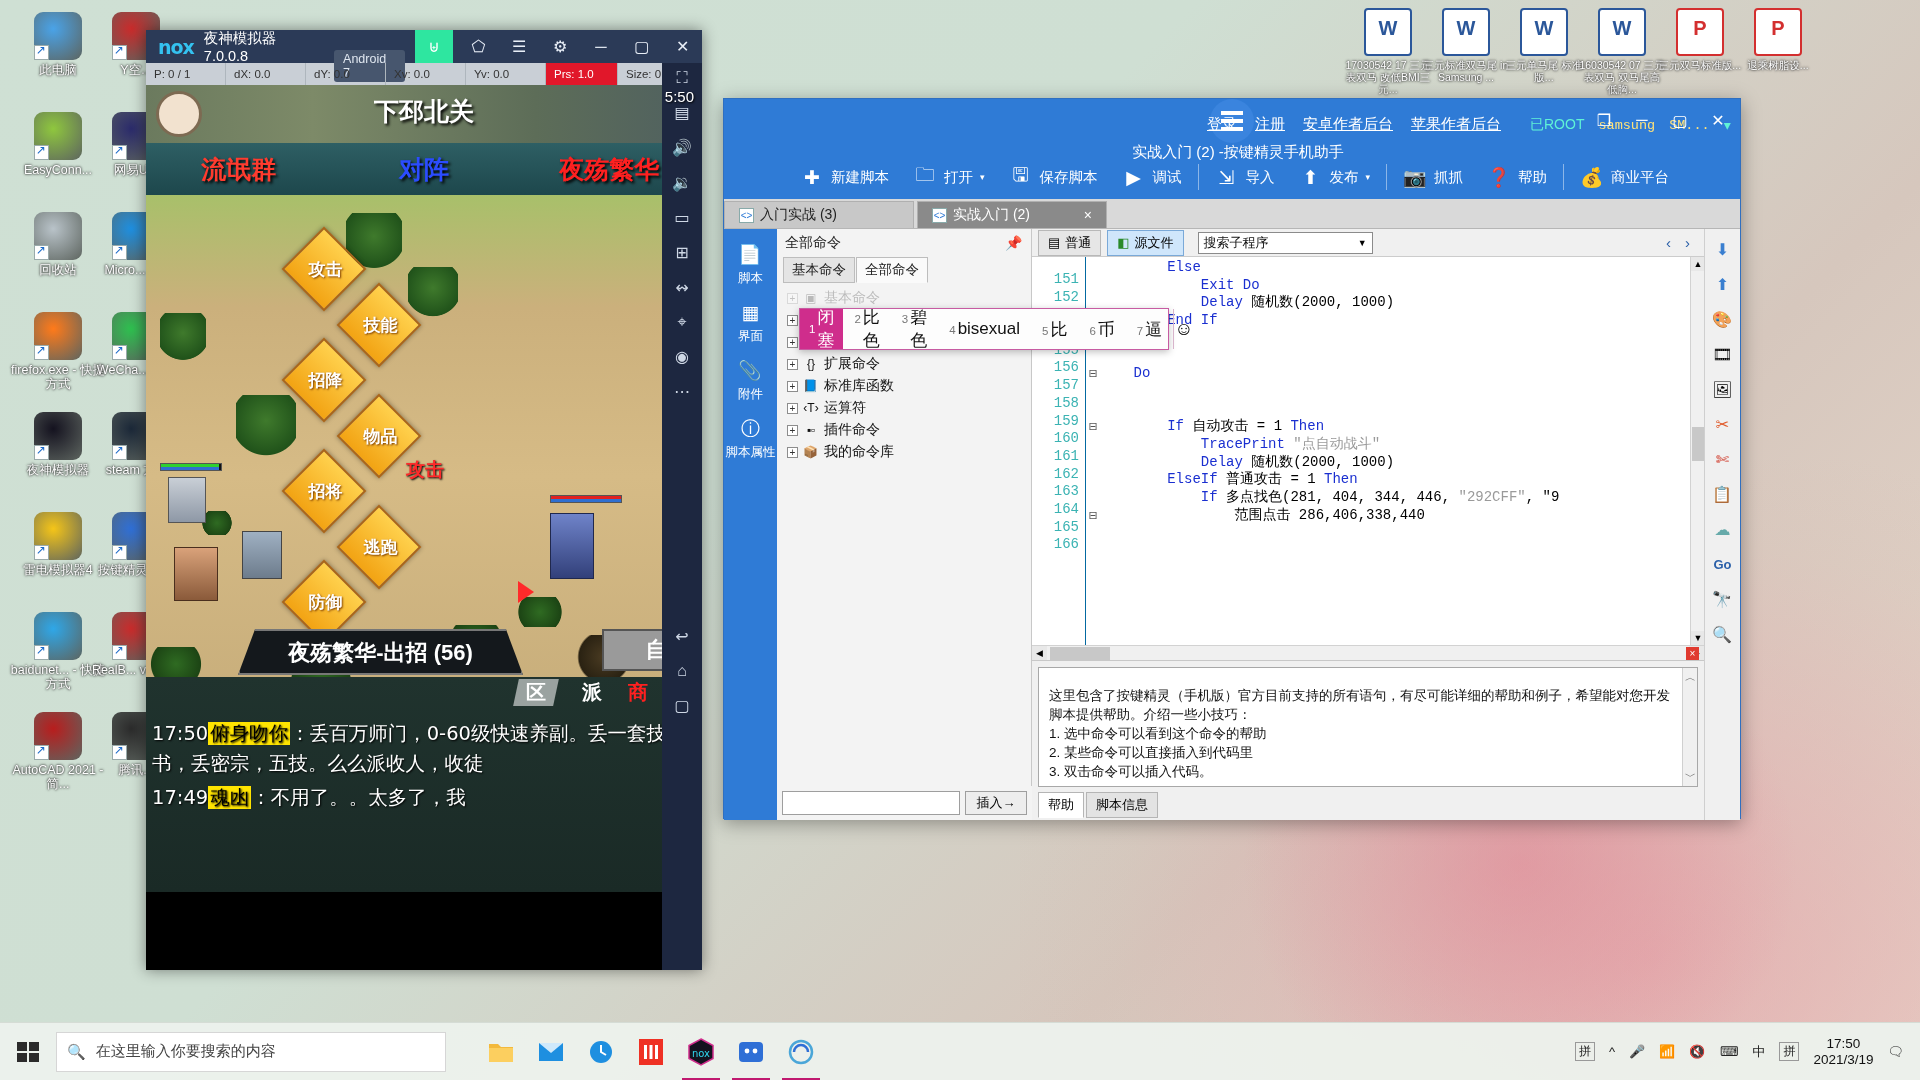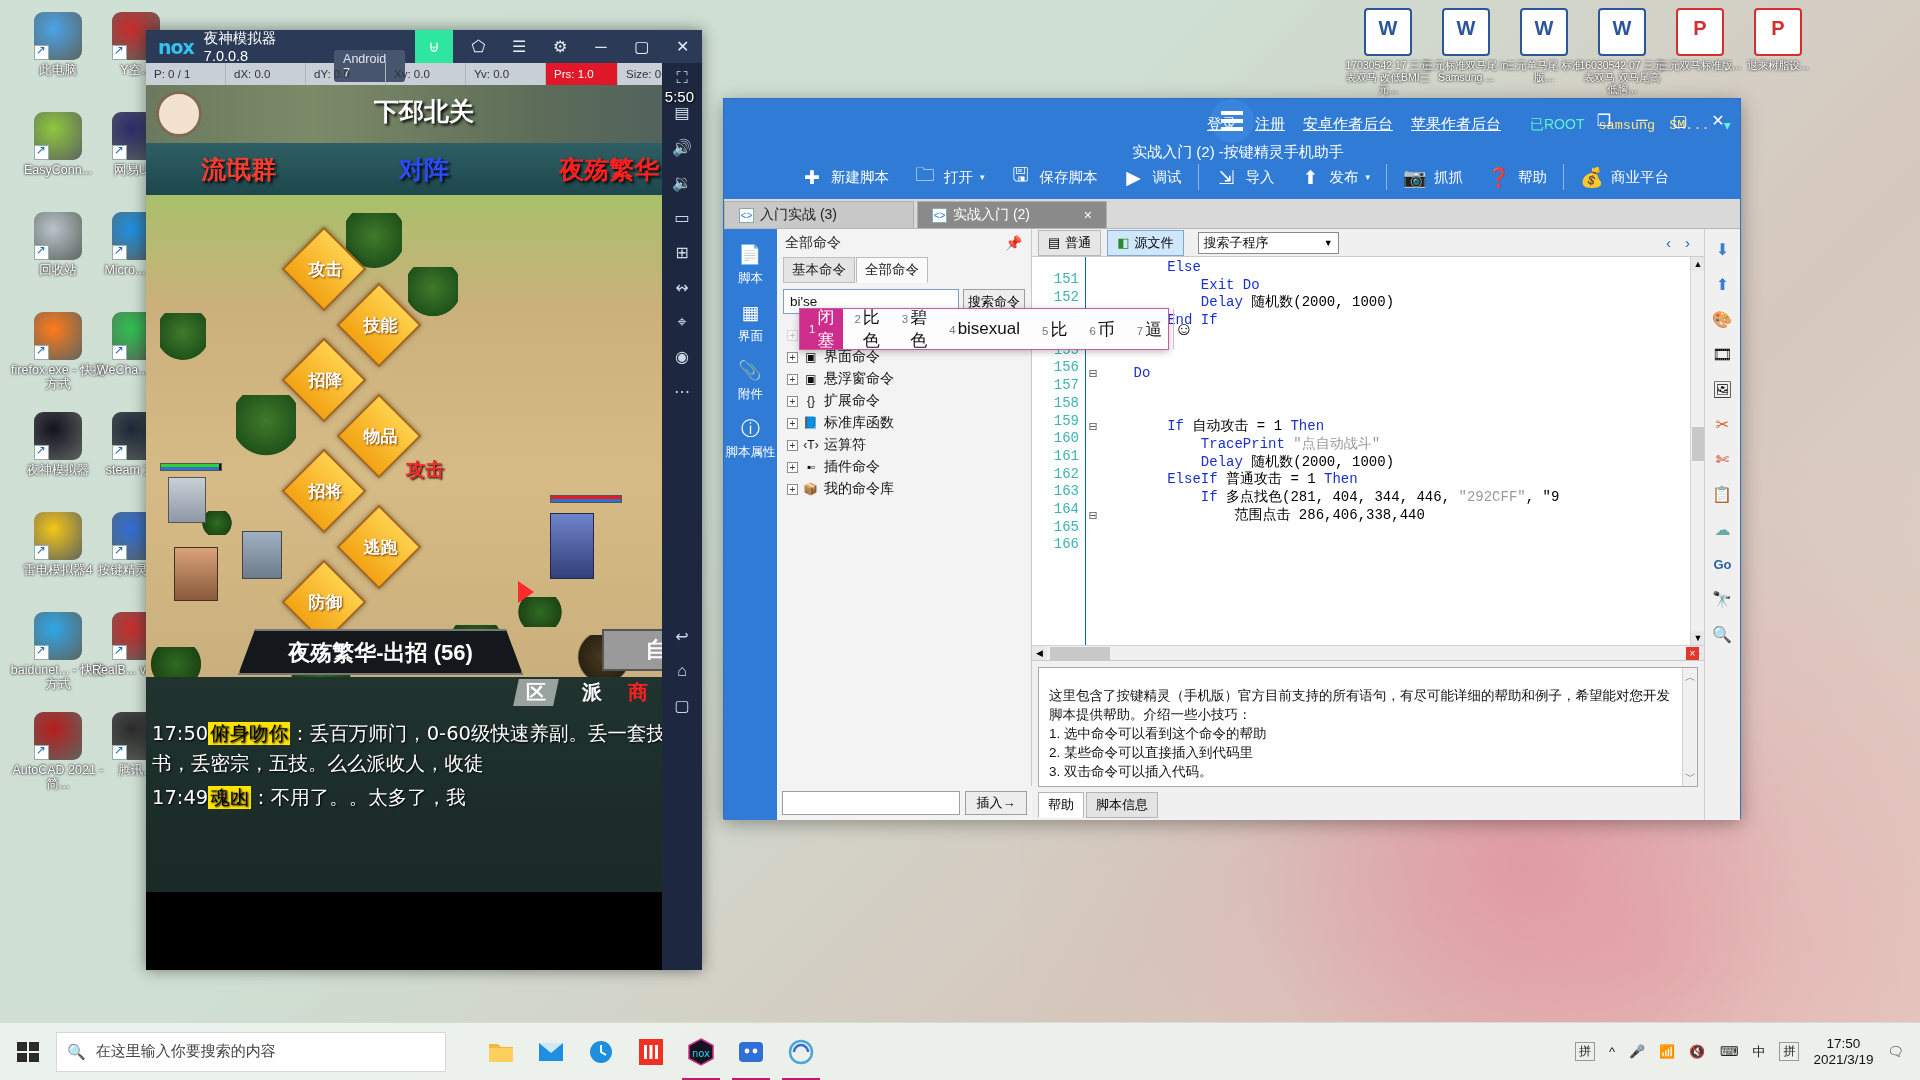--- a/index.html
+++ b/index.html
@@ -136,21 +136,21 @@
   #insertrow{position:absolute;left:0;bottom:0;width:255px;height:34px;display:flex;align-items:center;gap:5px;padding:0 5px;
     background:#f3f3f3;}
   #insertinput{flex:1;height:24px;background:#fff;border:1px solid #9e9e9e;}
   #insertbtn{width:62px;height:24px;background:#ededed;border:1px solid #9e9e9e;font-size:13px;
     display:flex;align-items:center;justify-content:center;}
 
   #editorpane{flex:1;display:flex;flex-direction:column;background:#fff;}
   #ed-top{height:28px;background:#f0f0f0;display:flex;align-items:center;gap:6px;padding:2px 6px;border-bottom:1px solid #ccc;}
   .edtab{display:flex;align-items:center;gap:5px;font-size:13px;padding:3px 9px;border:1px solid #b8b8b8;background:#e6e6e6;}
   .edtab.act{background:#cfe6fb;border-color:#7aa9d8;}
-  #subcombo{width:141px;height:22px;background:#fff;border:1px solid #8b8b8b;font-size:13px;display:flex;
+  #subcombo{width:175px;height:22px;background:#fff;border:1px solid #8b8b8b;font-size:13px;display:flex;
     align-items:center;padding:0 5px;margin-left:8px;}
   #subcombo .cv{margin-left:auto;font-size:9px;}
   #ed-nav{margin-left:auto;display:flex;gap:14px;font-size:15px;color:#2a5fa8;padding-right:8px;}
 
   #ed-wrap{flex:1;display:flex;position:relative;overflow:hidden;}
   #ed-gutter{width:54px;background:#fff;border-right:1px solid #0369a1;padding-top:14px;}
   .ln{height:17.7px;text-align:right;padding-right:6px;font-size:14px;color:#3bb3b3;
     font-family:"Liberation Mono","DejaVu Sans Mono",monospace;}
   #ed-fold{width:14px;background:#fff;padding-top:2px;}
   .fd{height:17.7px;text-align:center;font-size:11px;color:#555;line-height:17.7px;}
@@ -495,24 +495,20 @@
     </div>
 
     <div id="cmdpane">
       <div id="cmdhdr">
         <span>全部命令</span>
         <span class="pin">📌</span>
       </div>
       <div id="cmdsubtabs">
         <div class="sbt">基本命令</div>
         <div class="sbt act">全部命令</div>
-      </div>
-      <div id="searchrow">
-        <div id="searchinput">bi'se</div>
-        <div id="searchbtn">搜索命令</div>
       </div>
       <div id="tree">
         <div class="tr" style="opacity:.25">
             <span class="exp">+</span>
             <span class="ti">▣</span>
             <span>基本命令</span>
           </div>
         <div class="tr">
             <span class="exp">+</span>
             <span class="ti">▣</span>

